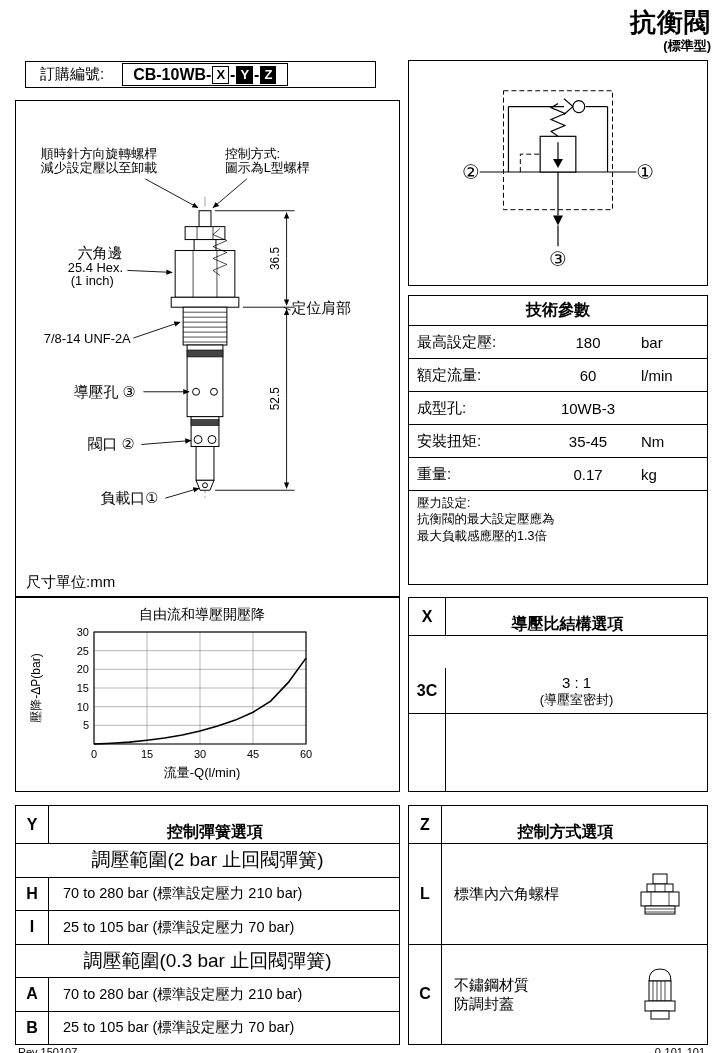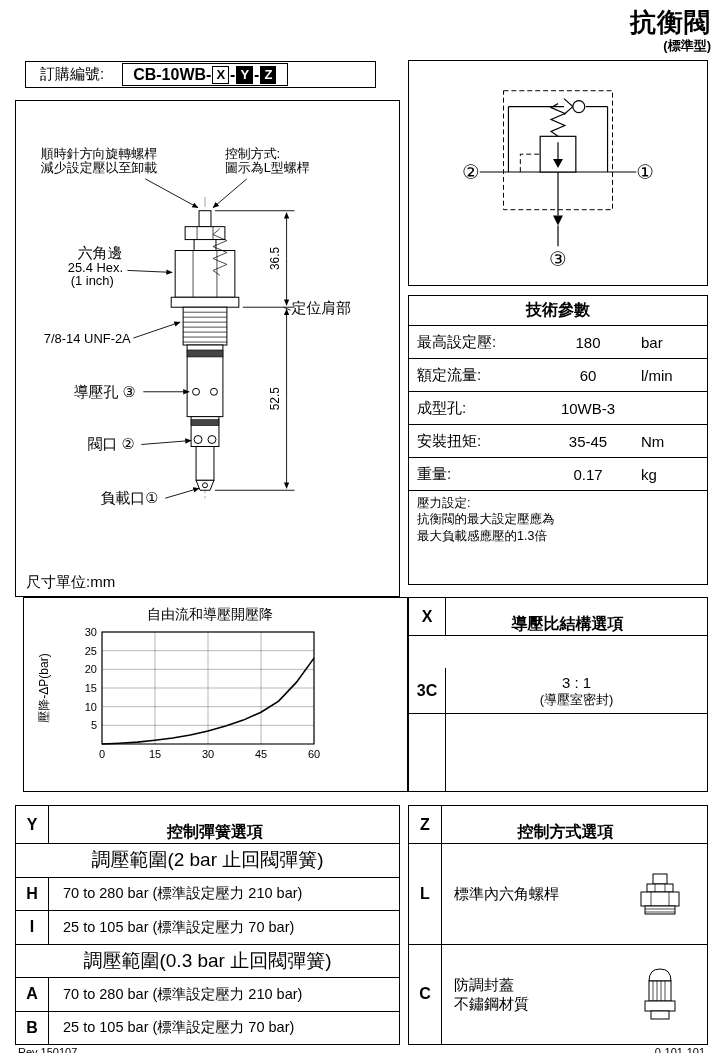--- a/index.html
+++ b/index.html
@@ -43,21 +43,21 @@
   svg .sport { font-size:20px; fill:#000; }
 
   
   .tech-box { left:408px; top:295px; width:300px; height:290px; }
   .tech-title { font-weight:bold; font-size:16px; text-align:center; padding:4px 0; border-bottom:1px solid #000; }
   .tech-row { display:grid; grid-template-columns:118px 1fr 58px; align-items:center; height:33px; border-bottom:1px solid #000; font-size:15px; padding:0 8px; }
   .t-value { text-align:center; }
   .tech-note { padding:4px 8px 0 8px; font-size:12.5px; line-height:1.3; }
 
   
-  .chart-box { left:15px; top:597px; width:385px; height:195px;margin-left:8px; }
+  .chart-box { left:15px; top:597px; width:385px; height:195px; }
   .chart-title { position:absolute; top:8px; left:26px; width:320px; text-align:center; font-size:14px; }
   .chart-ylabel { position:absolute; left:-45px; top:82px; width:130px; height:16px; text-align:center; font-size:12px; transform:rotate(-90deg); }
   .chart-xlabel { position:absolute; top:166px; left:64px; width:244px; text-align:center; font-size:13px; }
   #chart-svg { position:absolute; left:46px; top:26px; }
   #chart-svg .grid { stroke:#888; stroke-width:.6; }
   #chart-svg .axis { fill:none; stroke:#000; stroke-width:1.1; }
   #chart-svg .curve { fill:none; stroke:#000; stroke-width:1.6; }
   #chart-svg .tick { font-size:11px; fill:#000; }
 
   
@@ -276,20 +276,21 @@
         <text class="tick" text-anchor="end" x="-5" y="60">15</text>
         <line class="grid" x1="0" y1="37.33333333333334" x2="212" y2="37.33333333333334"></line>
         <text class="tick" text-anchor="end" x="-5" y="41.33333333333334">20</text>
         <line class="grid" x1="0" y1="18.666666666666657" x2="212" y2="18.666666666666657"></line>
         <text class="tick" text-anchor="end" x="-5" y="22.666666666666657">25</text>
         <line class="grid" x1="0" y1="0" x2="212" y2="0"></line>
         <text class="tick" text-anchor="end" x="-5" y="4">30</text>
         <rect class="axis" x="0" y="0" width="212" height="112"></rect>
         <polyline class="curve" points="0,112 17.666666666666664,111.25333333333333 35.33333333333333,110.13333333333334 53,108.26666666666667 70.66666666666666,106.02666666666667 88.33333333333334,103.03999999999999 106,98.93333333333334 123.66666666666667,94.08 141.33333333333331,88.10666666666667 159,80.26666666666667 176.66666666666669,69.06666666666666 194.33333333333331,50.39999999999999 212,26.133333333333326"></polyline>
       </svg>
+    <div class="chart-xlabel">流量-Q(l/min)</div>
   </div>
 
   <div class="box x-box">
     <div class="opt-header">
       <div class="opt-code">X</div>
       <div class="opt-title">導壓比結構選項</div>
     </div>
     <div class="x-row">
       <div class="opt-code">3C</div>
       <div class="x-content">
@@ -353,22 +354,22 @@
           <line class="thin" x1="38" y1="20" x2="38" y2="34"></line>
           <rect class="part" x="14" y="34" width="30" height="8"></rect>
           <line class="thin" x1="14" y1="37" x2="44" y2="37"></line>
           <line class="thin" x1="14" y1="40" x2="44" y2="40"></line>
         </svg>
       </div>
     </div>
     <div class="zrow last">
       <div class="ycode">C</div>
       <div class="ztext">
+        <div>不鏽鋼材質</div>
         <div>防調封蓋</div>
-        <div>不鏽鋼材質</div>
       </div>
       <div class="zicon">
         <svg width="42" height="58" viewBox="0 0 42 58">
           <path class="part" d="M10,16 Q10,4 21,4 Q32,4 32,16 Z"></path>
           <rect class="part" x="10" y="16" width="22" height="20"></rect>
           <line class="thin" x1="14" y1="16" x2="14" y2="36"></line>
           <line class="thin" x1="18" y1="16" x2="18" y2="36"></line>
           <line class="thin" x1="22" y1="16" x2="22" y2="36"></line>
           <line class="thin" x1="26" y1="16" x2="26" y2="36"></line>
           <rect class="part" x="6" y="36" width="30" height="10"></rect>

